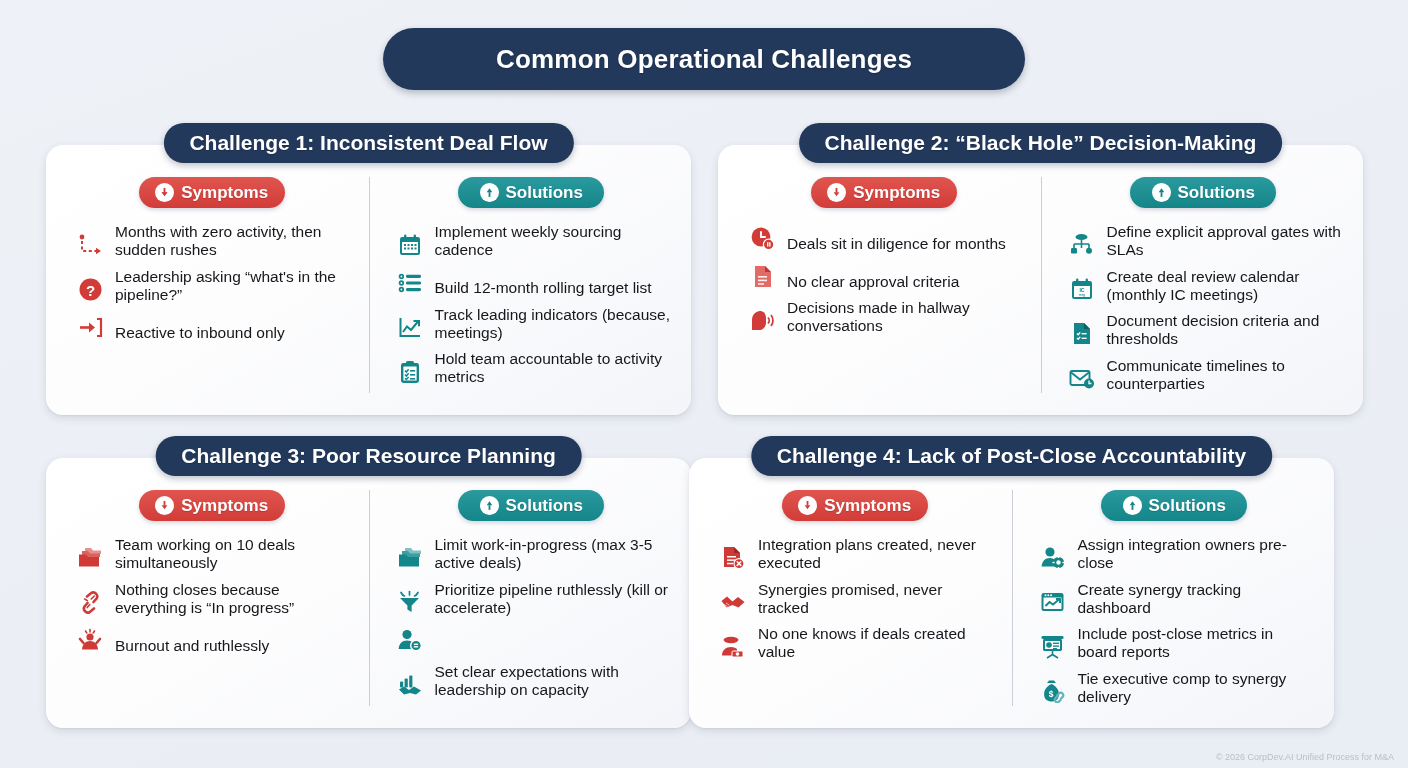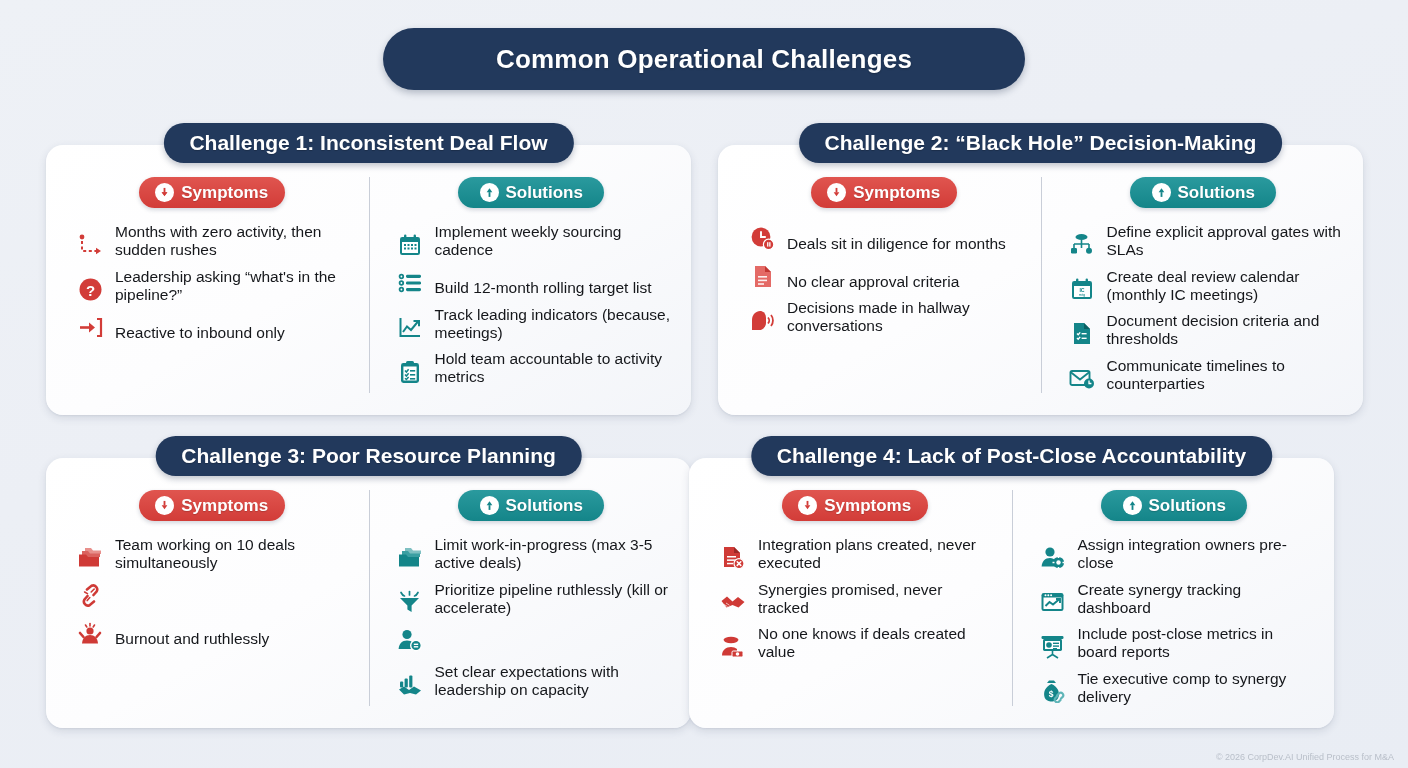--- a/index.html
+++ b/index.html
@@ -469,20 +469,21 @@
                     <path d="M9 6.5 L13.5 2.8 A4 4 0 0 1 18.6 8.5 L15.5 12"></path>
                     <path d="M9.5 13 L6.5 16.5 A4 4 0 0 0 11.6 22.2 L16 18.5"></path>
                   </g>
                   <g stroke="#cf3a36" stroke-width="1.6" stroke-linecap="round">
                     <path d="M13.2 9 L16.2 6"></path>
                     <path d="M9.5 10.6 L6.6 9"></path>
                     <path d="M11.8 14.5 L9.2 17.6"></path>
                   </g>
                 </svg>
             </span>
+            <span class="item-text">Nothing closes because everything is “In progress”</span>
           </li>
           <li>
             <span class="item-icon">
               <svg width="26" height="24" viewBox="0 0 26 24">
                   <g stroke="#cf3a36" stroke-width="1.6" stroke-linecap="round">
                     <path d="M13 1.5 L13 4"></path>
                     <path d="M8.5 3 L9.8 5"></path>
                     <path d="M17.5 3 L16.2 5"></path>
                   </g>
                   <circle cx="13" cy="9" r="3.6" fill="#cf3a36"></circle>

